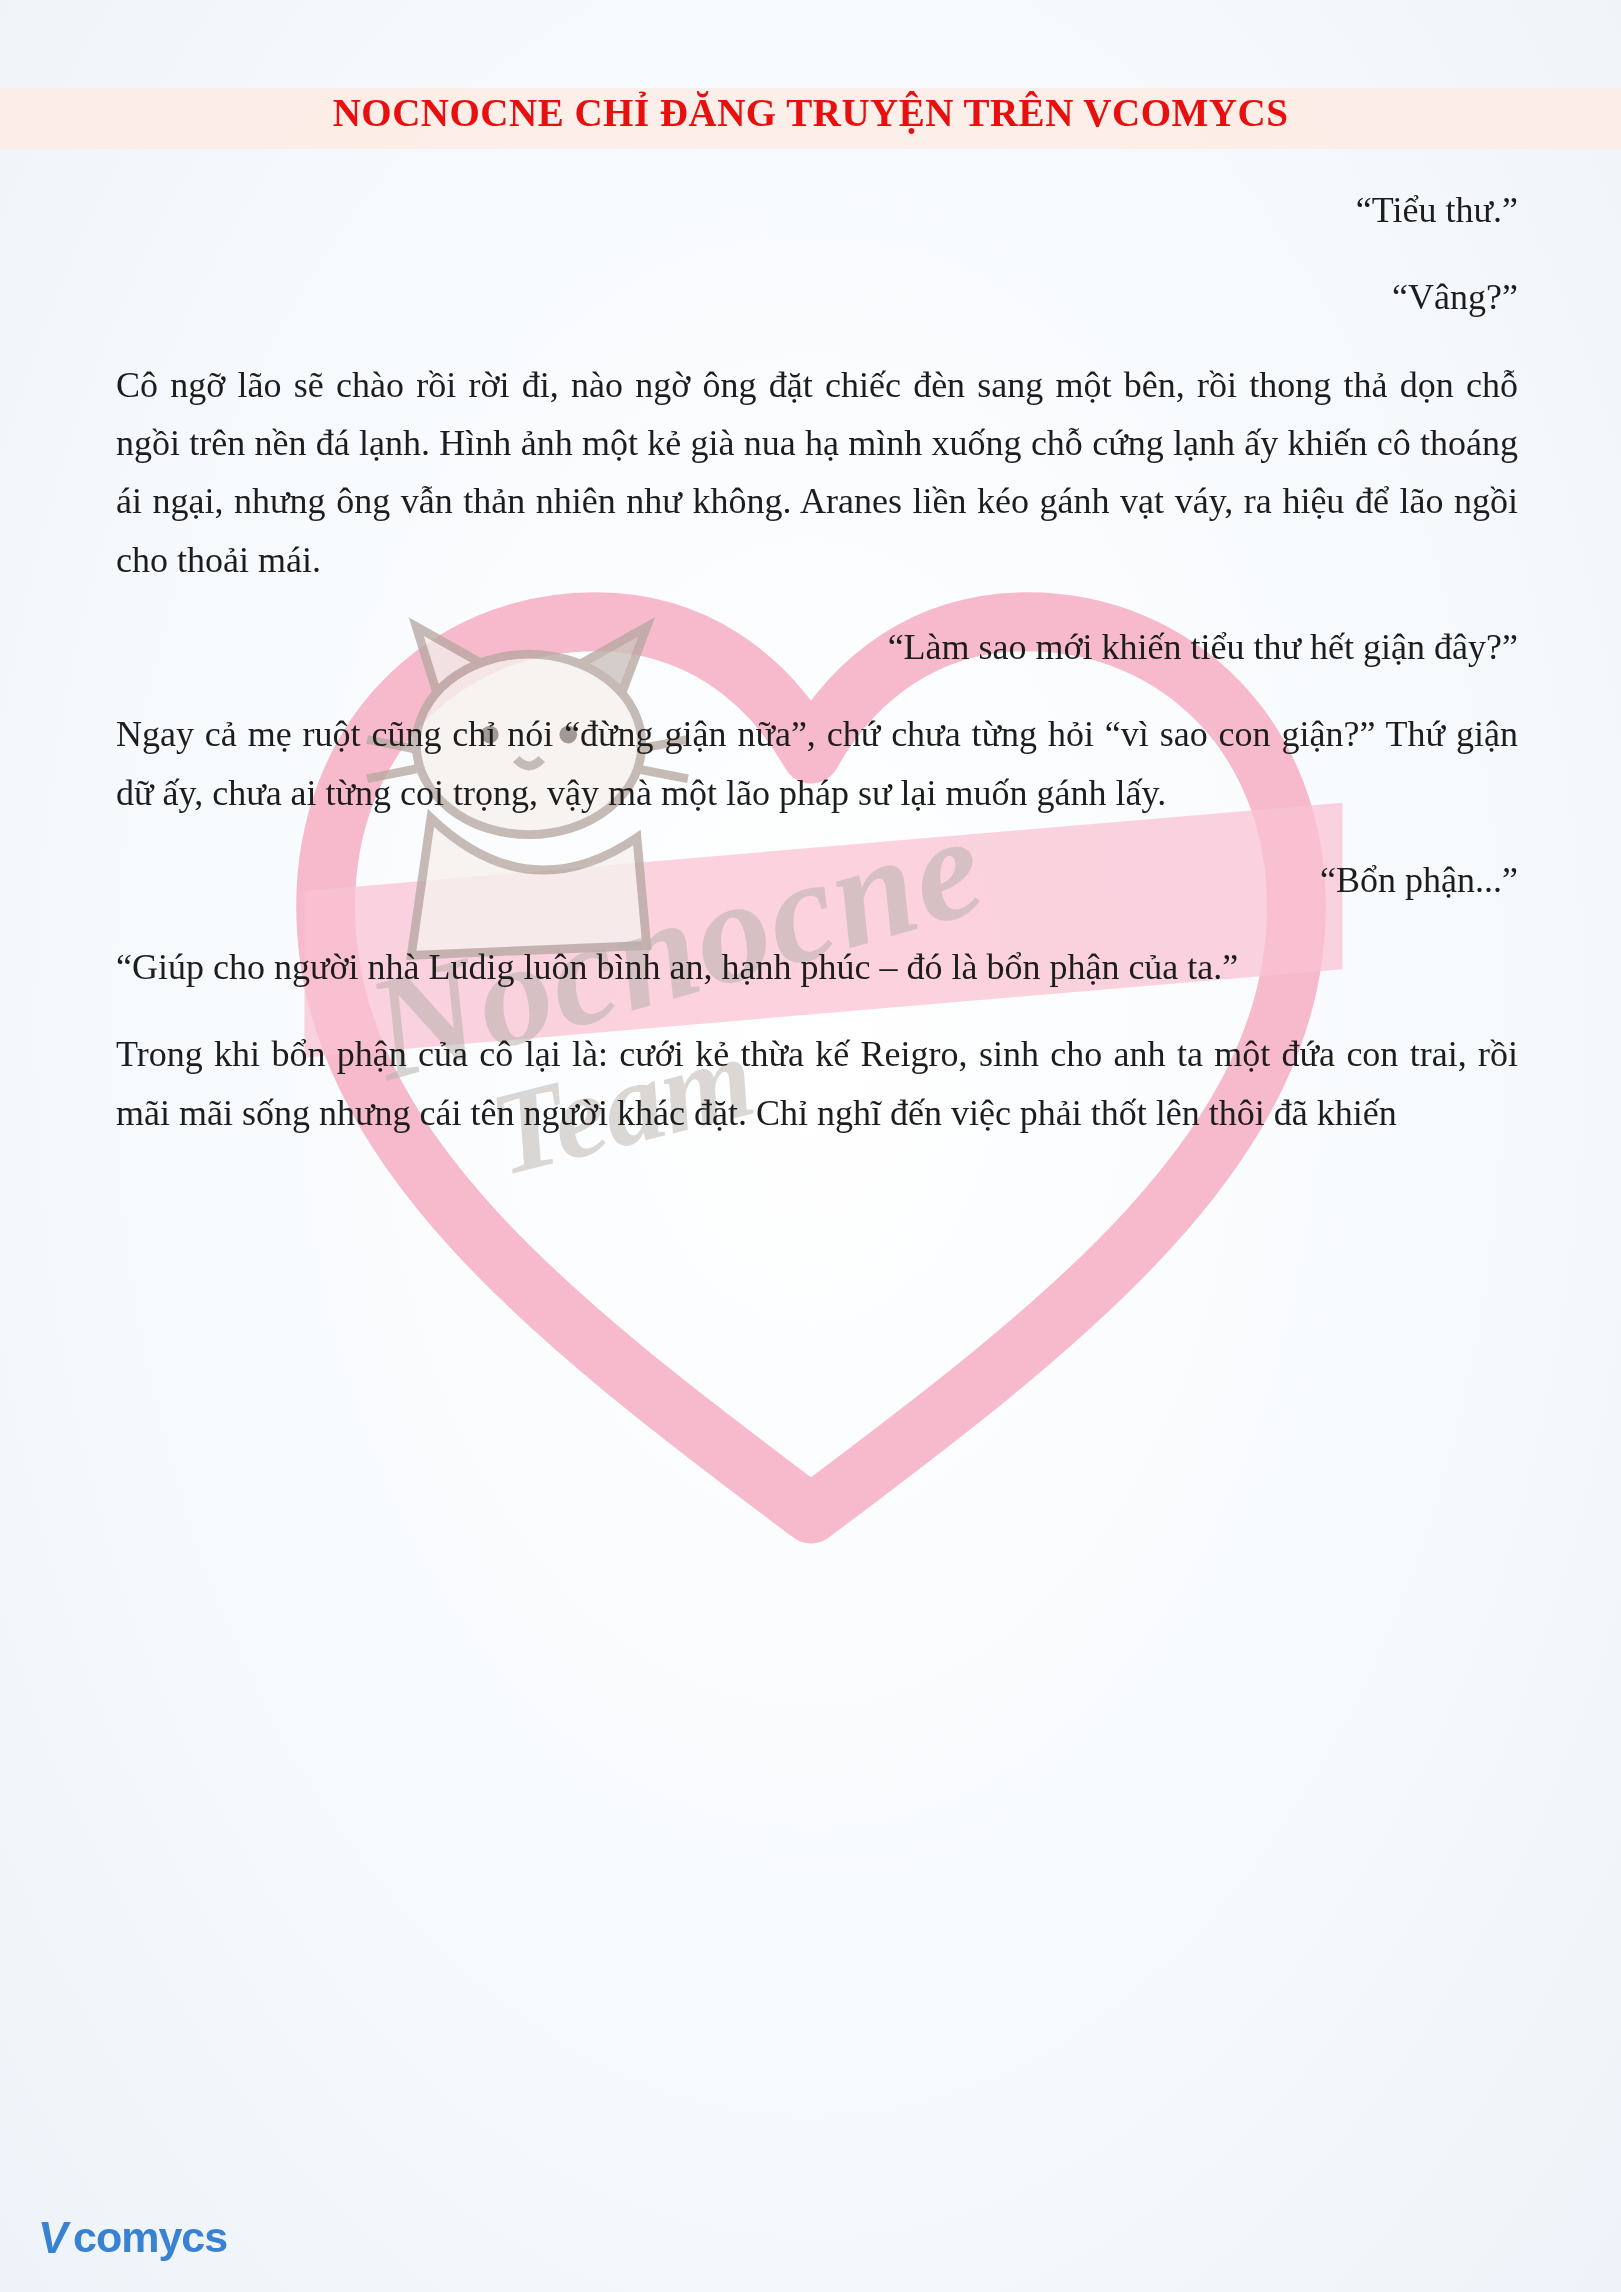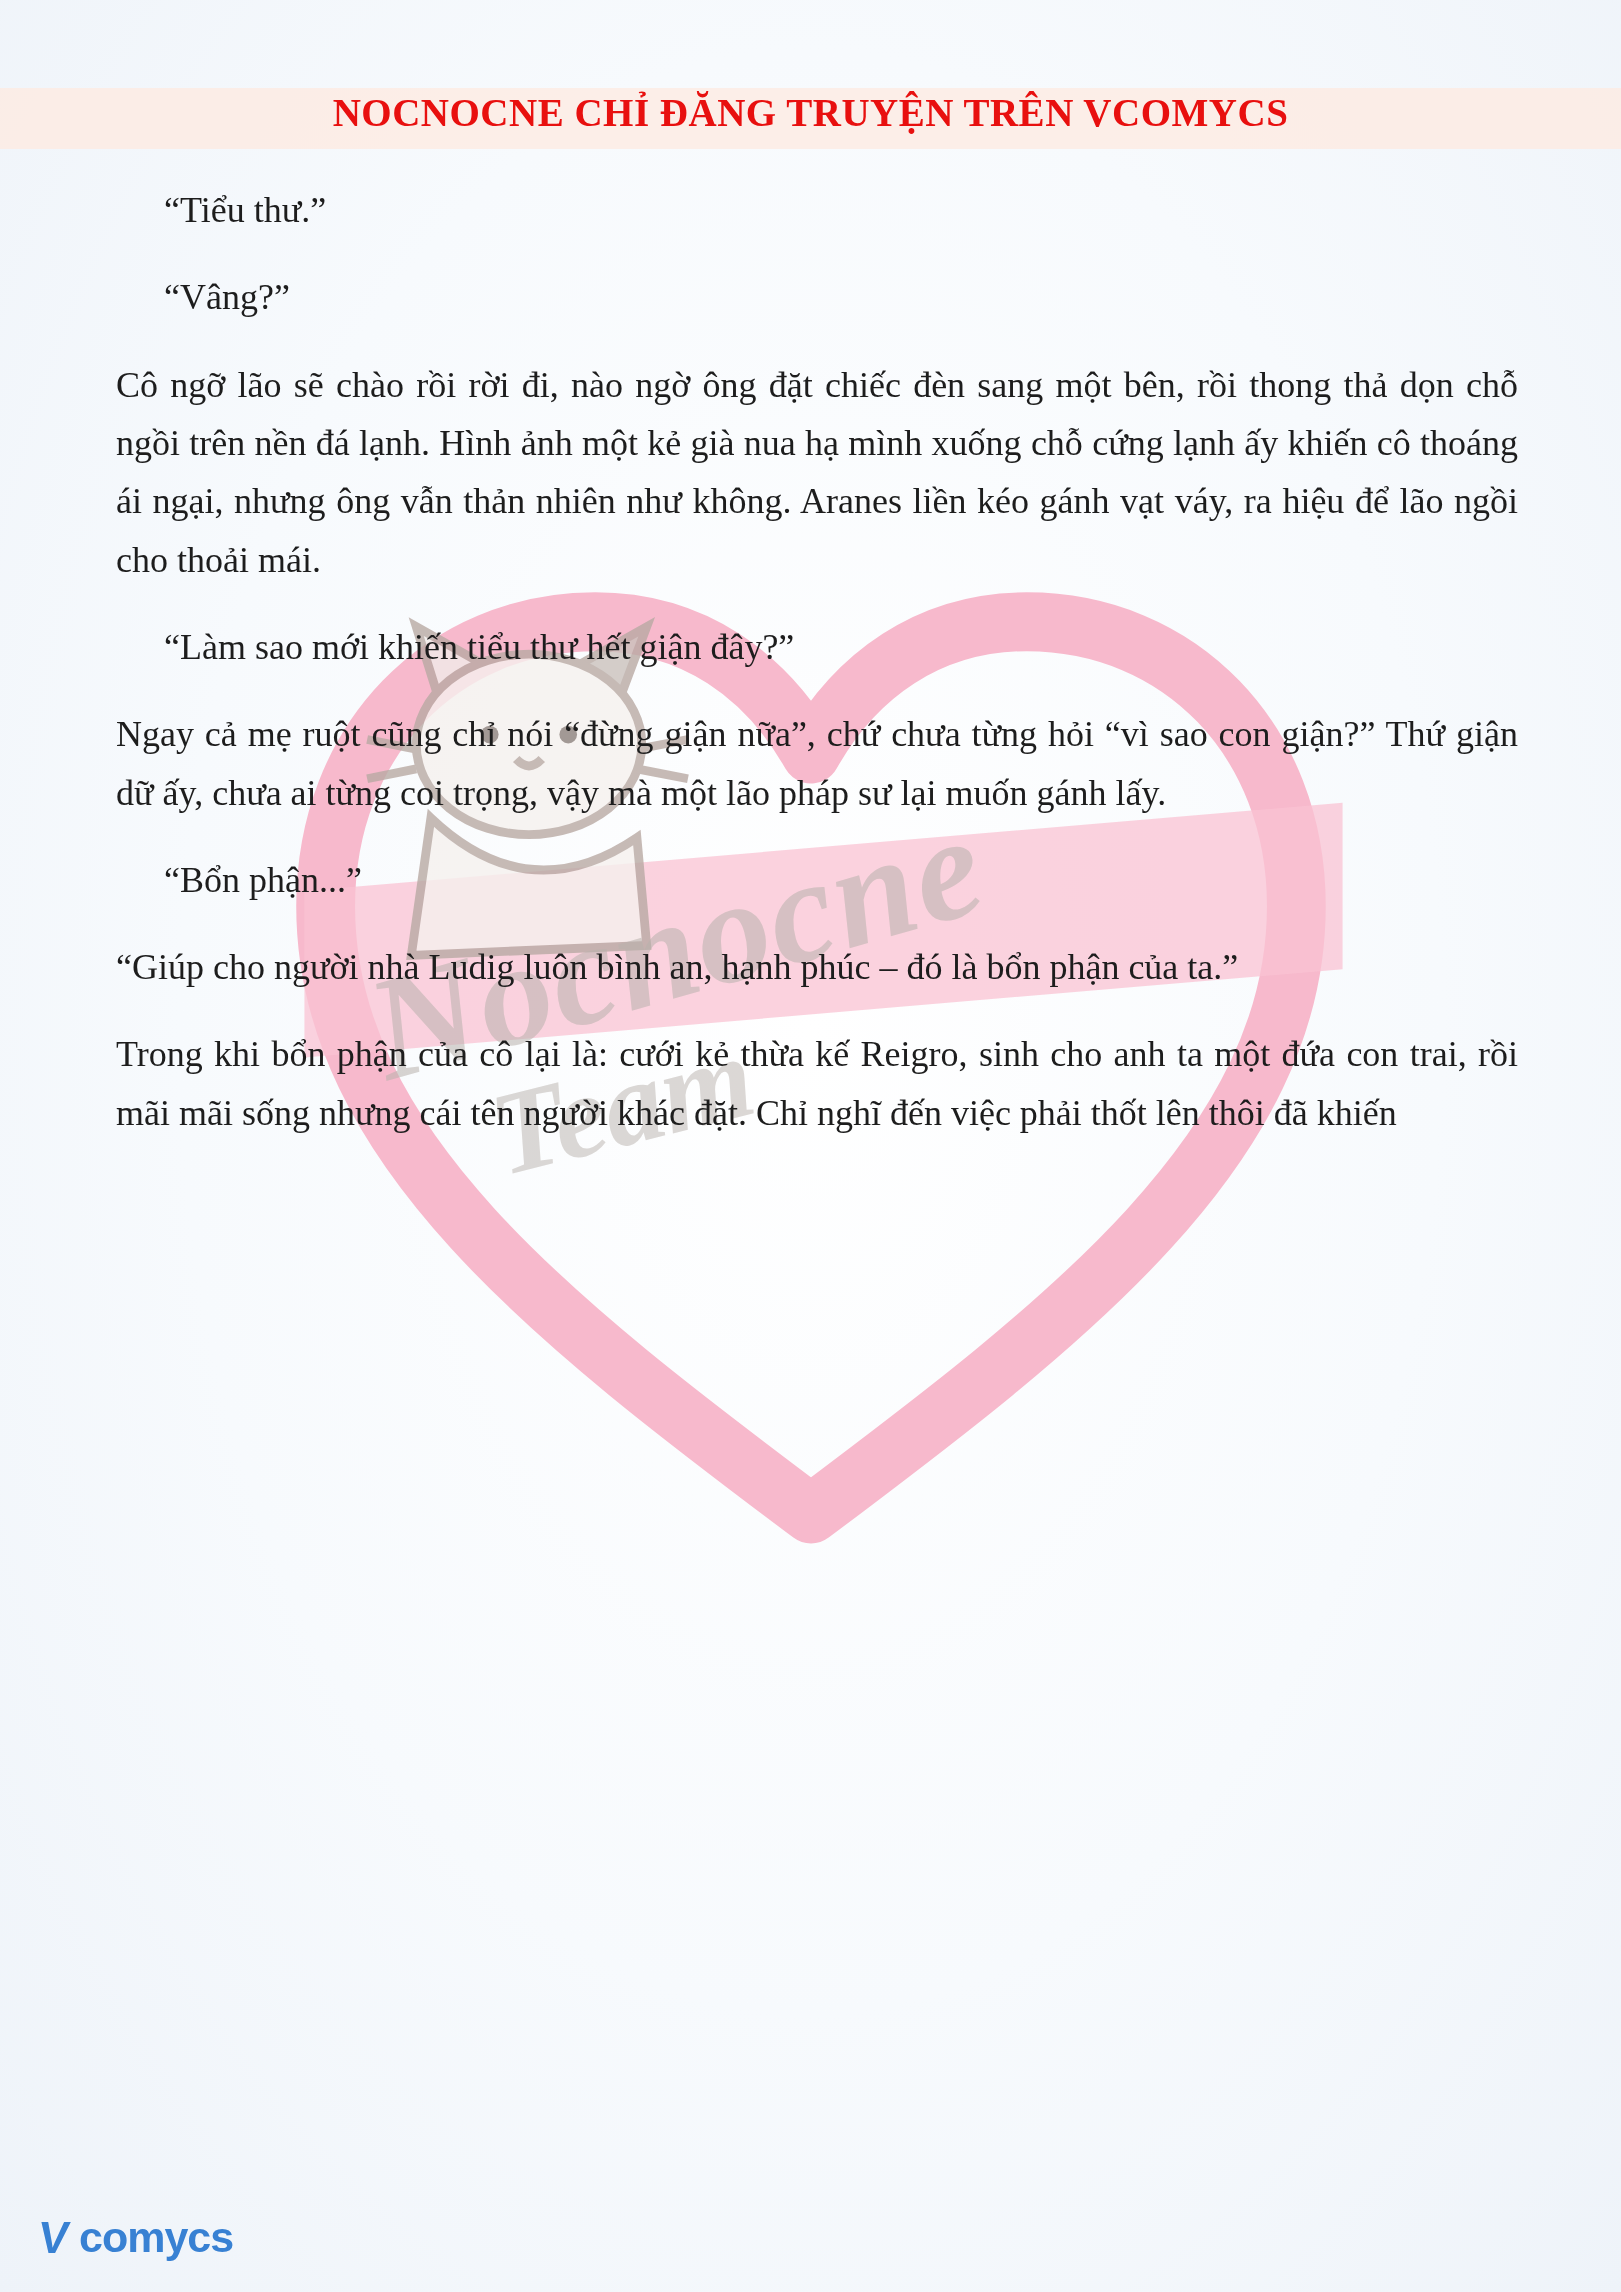--- a/index.html
+++ b/index.html
@@ -110,21 +110,21 @@
   }
   .para {
     font-family: "Liberation Serif", serif;
     font-size: 36px;
     line-height: 1.62;
     color: #1d1d1d;
     margin: 0 0 29px 0;
     text-align: justify;
     text-justify: inter-word;
   }
-  .para.short { text-align: left; margin-left: 48px; }
+  .para.short { text-align: right; }
   .para.bold  { font-weight: bold; }
 
   
   .footer-logo {
     position: absolute;
     left: 39px;
     bottom: 33px;
     display: flex;
     align-items: center;
     z-index: 6;
@@ -137,21 +137,21 @@
     color: #2f7bd1;
     line-height: 1;
     transform: skewX(-8deg);
   }
   .logo-word {
     font-family: "Liberation Sans", sans-serif;
     font-weight: bold;
     font-size: 43px;
     color: #2f7bd1;
     line-height: 1;
-    margin-left: 10px;
+    margin-left: 4px;
     letter-spacing: -1px;
   }
 </style>
 </head>
 <body>
 
 <div class="page">
 
   <div class="paper-tint"></div>
 

